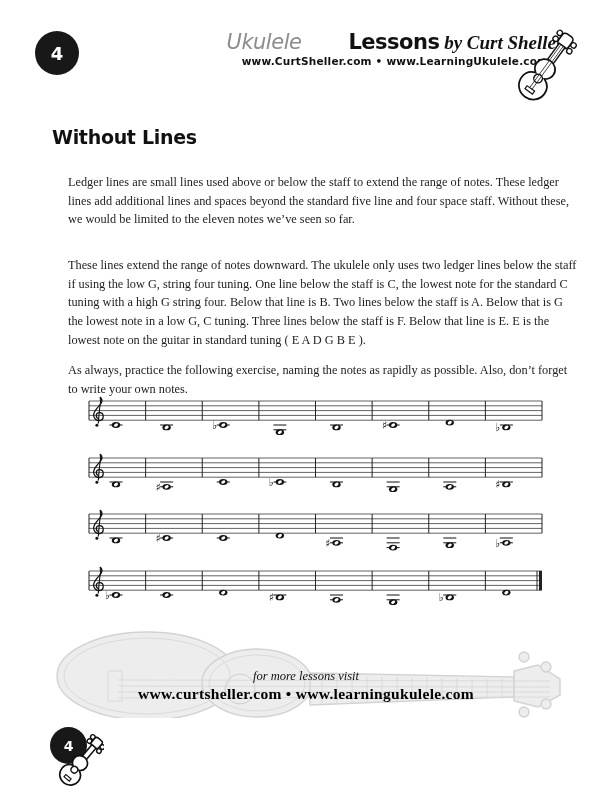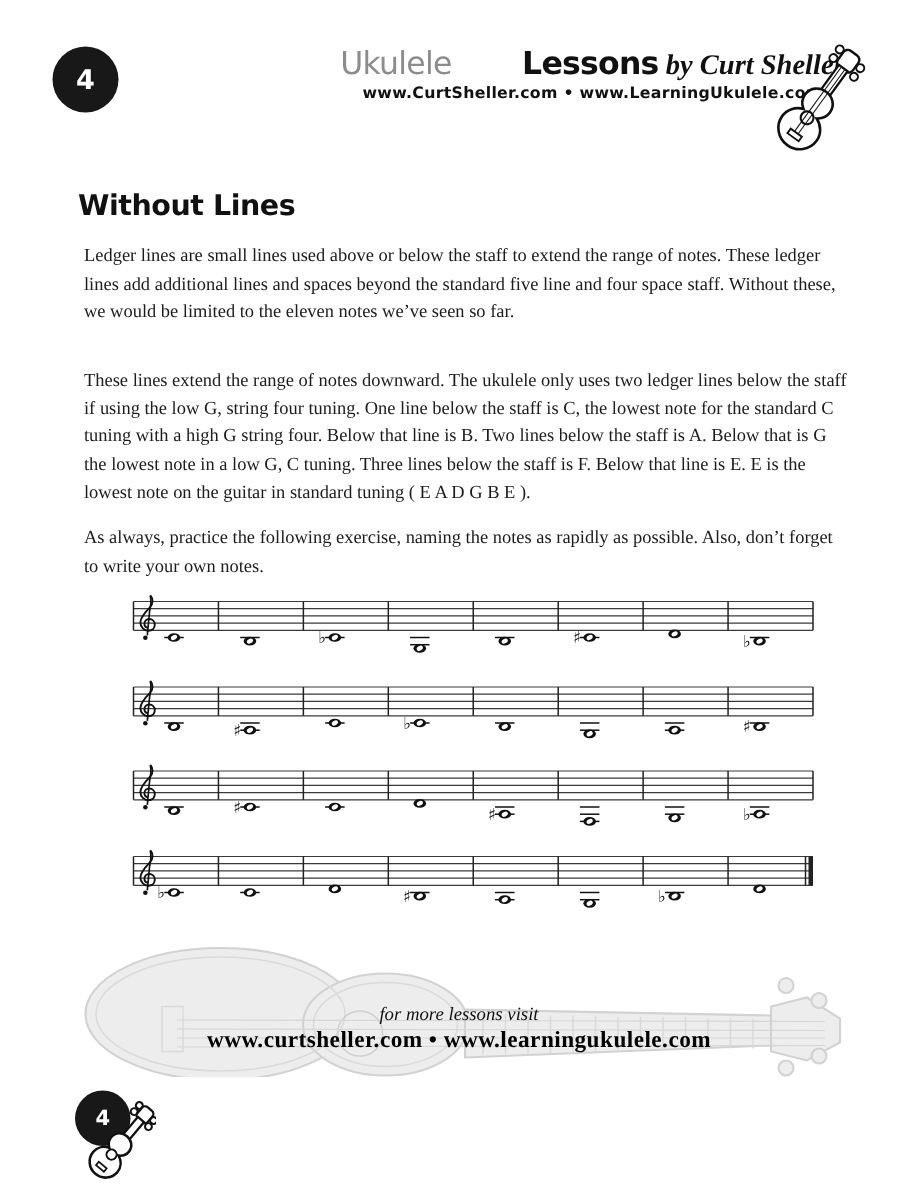--- a/index.html
+++ b/index.html
@@ -9,34 +9,34 @@
   
   .badge{position:absolute;background:#181818;border-radius:50%;color:#fff;
          display:flex;align-items:center;justify-content:center;
          font-family:"DejaVu Sans",sans-serif;font-weight:bold;}
   .badge-top{left:35px;top:31px;width:44px;height:44px;font-size:18px;}
   .badge-bottom{left:50px;top:727px;width:37px;height:37px;font-size:14px;}
 
   
   .header{position:absolute;left:180px;top:30px;width:430px;text-align:center;}
   .logo-line{font-family:"DejaVu Sans",sans-serif;letter-spacing:-0.5px;white-space:nowrap;}
-  .logo-uku{font-size:21px;color:#8c8c8c;font-weight:500;}
+  .logo-uku{font-size:21px;color:#8c8c8c;font-weight:500;font-style:italic;}
   .logo-les{font-size:21px;color:#111;font-weight:800;margin-left:47px;}
   .logo-by{font-family:"Liberation Serif",serif;font-style:italic;font-weight:700;
            font-size:19px;color:#111;letter-spacing:0;}
   .header-urls{margin-top:1px;font-family:"DejaVu Sans",sans-serif;font-weight:bold;
                font-size:10.5px;color:#111;letter-spacing:0.2px;}
   .header-uke{position:absolute;left:513px;top:26px;width:64px;height:86px;}
 
   
   .h1{position:absolute;left:52px;top:126px;margin:0;font-family:"DejaVu Sans",sans-serif;
       font-weight:800;font-size:19px;color:#111;letter-spacing:-0.3px;}
   .h2{position:absolute;left:52px;top:219px;margin:0;font-family:"DejaVu Sans",sans-serif;
       font-weight:800;font-size:14px;color:#111;letter-spacing:-0.2px;}
-  .para{position:absolute;left:52px;width:511px;margin:4px;font-size:12.3px;
+  .para{position:absolute;left:52px;width:511px;margin:16px;font-size:12.3px;
         line-height:18.7px;color:#1c1c1c;font-family:Liberation Serif, serif;}
   .p1{top:157px;}
   .p2{top:240px;}
   .p3{top:345px;}
 
   
   #staves{position:absolute;left:86px;top:393px;width:466px;height:235px;}
   #staves svg{position:absolute;left:0;overflow:visible;}
 
   

